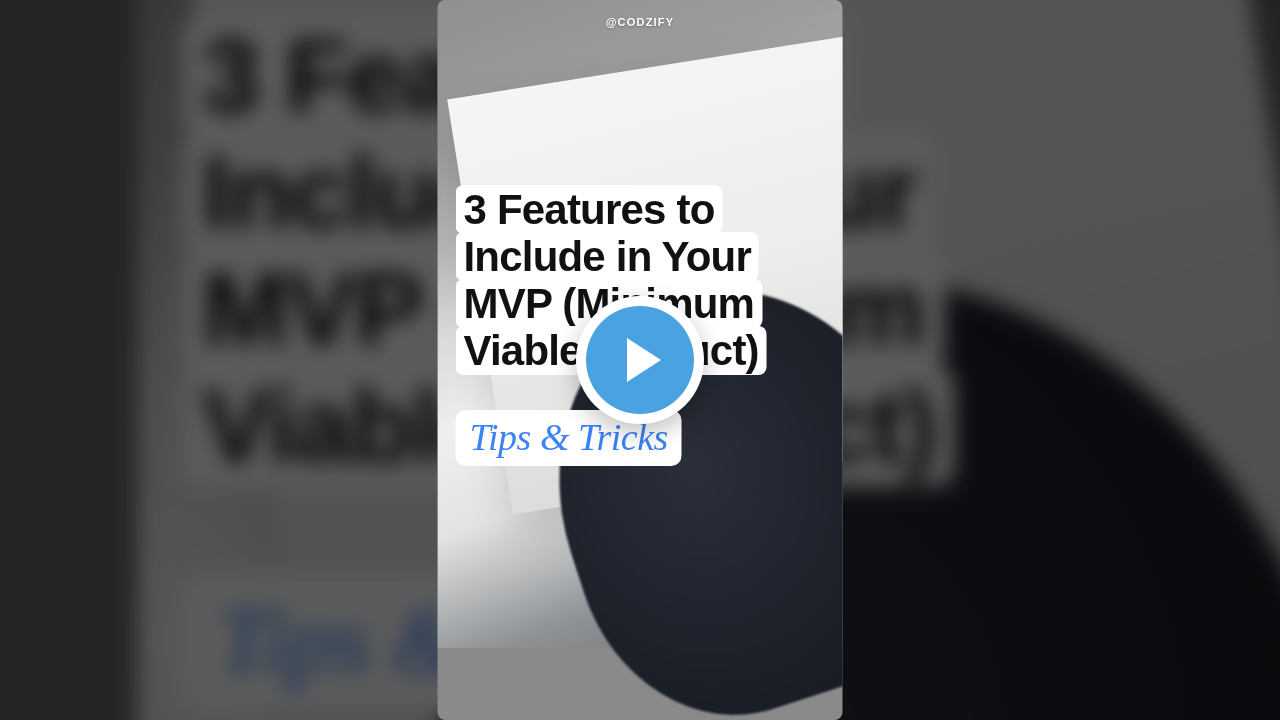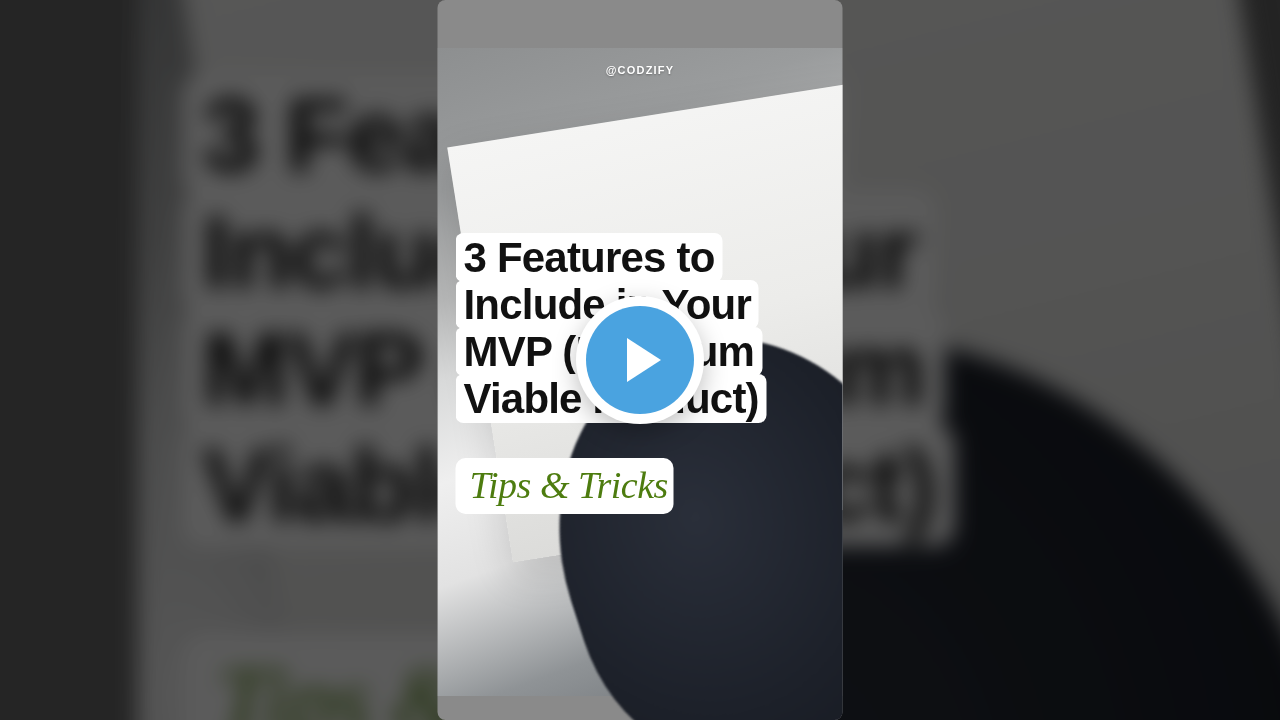--- a/index.html
+++ b/index.html
@@ -45,21 +45,20 @@
     transform: translateX(-50%);
     overflow: hidden;
     background: #8a8a8a;
   }
 
   
   .thumb {
     position: relative;
     width: 405px;
     height: 648px;
-    margin-top: 48px;
   }
 
   
   .photo-bg {
     position: absolute;
     inset: 0;
     background:
       radial-gradient(ellipse 260px 200px at 78% 78%, #1d222c 0%, #262b34 40%, rgba(38,43,52,0) 72%),
       linear-gradient(160deg, #8d8f90 0%, #9a9c9d 18%, #b6b7b7 32%, #d8d9d9 42%, #efefef 55%, #e2e2e2 68%, #8f9396 84%, #6a6e72 100%);
   }
@@ -121,27 +120,27 @@
   }
 
   .subtitle-block {
     position: absolute;
     top: 410px;
     left: 18px;
   }
   .subtitle-chip {
     display: inline-block;
     background: #ffffff;
-    color: #4d7c0f;
+    color: #3b82f6;
     font-style: italic;
     font-family: Georgia, "Times New Roman", serif;
     font-size: 38px;
     line-height: 1;
     letter-spacing: -0.5px;
-    padding: 8px 6px 10px 14px;
+    padding: 8px 14px 10px 14px;
     border-radius: 10px;
   }
 
   
   .play-btn {
     position: absolute;
     left: 50%;
     top: 50%;
     width: 128px;
     height: 128px;

